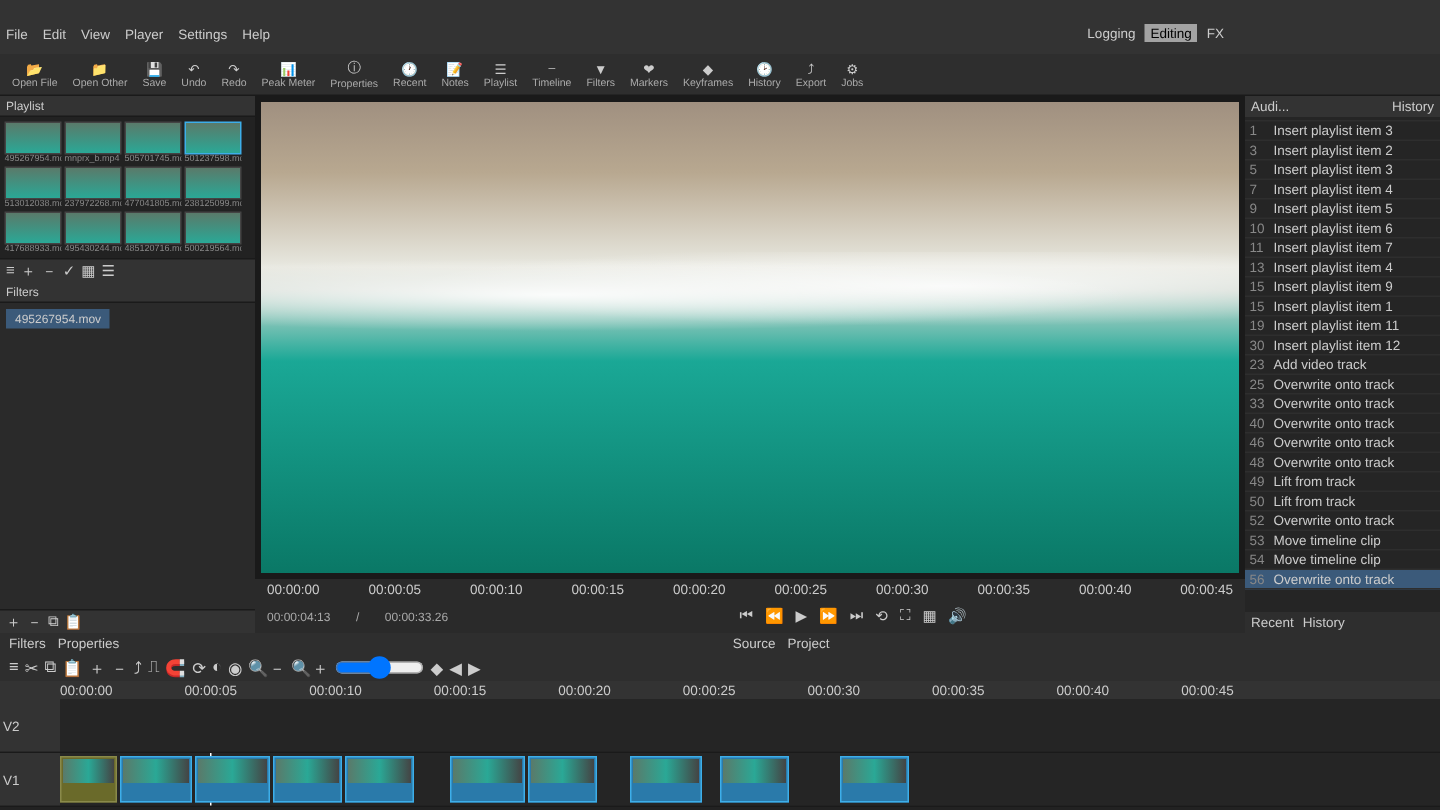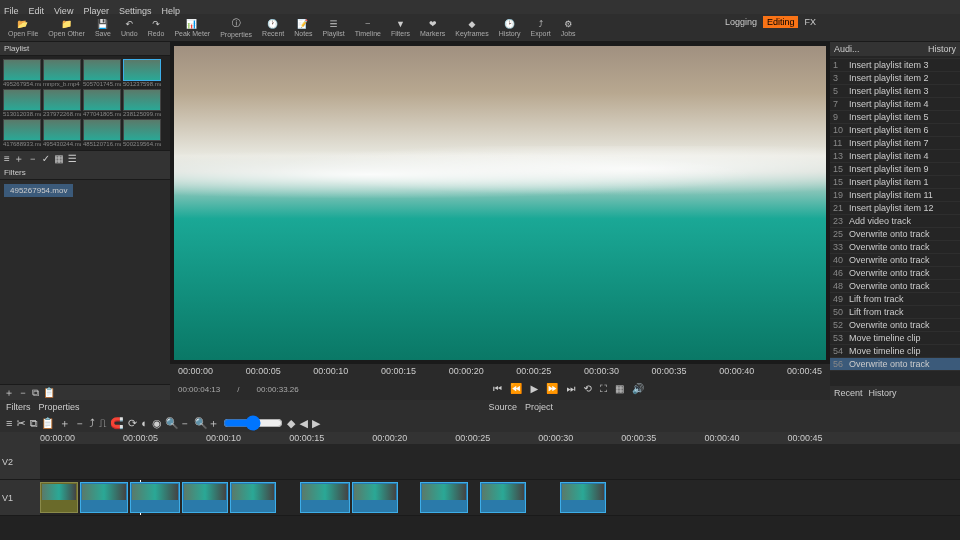--- a/index.html
+++ b/index.html
@@ -1,17 +1,17 @@
 <!DOCTYPE html>
 <html><head>
 <meta charset="utf-8">
 <style>
 *{margin:0;padding:0;box-sizing:border-box;font-family:sans-serif;font-size:9px;color:#ccc}
 body{background:#2a2a2a;width:960px;height:540px;overflow:hidden}
-.menubar{height:14px;background:#333;display:flex;padding:6px 4px;gap:10px}
+.menubar{height:14px;background:#333;display:flex;padding:18px 4px;gap:10px}
 .menubar span{cursor:pointer}
 .toolbar{height:28px;background:#2e2e2e;display:flex;align-items:center;padding:2px 4px;gap:2px;border-bottom:1px solid #1a1a1a}
 .tbtn{display:flex;flex-direction:column;align-items:center;padding:1px 4px;cursor:pointer;gap:1px}
 .tlbl{font-size:7px;color:#aaa}
 .main{display:flex;height:358px}
 .left{width:170px;background:#2a2a2a;display:flex;flex-direction:column}
 .panel-hdr{background:#333;padding:2px 4px;font-size:8px;border-bottom:1px solid #1a1a1a}
 .thumbs{display:flex;flex-wrap:wrap;gap:2px;padding:3px;background:#222}
 .thumb{width:38px;height:28px;display:flex;flex-direction:column;cursor:pointer}
 .timg{flex:1;background:linear-gradient(180deg,#5a7a6a,#2aa896);border:1px solid #444}
@@ -205,21 +205,21 @@
       <span>＋</span>
       <span>－</span>
       <span>⧉</span>
       <span>📋</span>
     </div>
   </div>
 
   <div class="center">
     <div style="position:absolute;right:140px;top:16px;display:flex;gap:2px;font-size:7px">
       <span style="padding:1px 4px">Logging</span>
-      <span style="background:#f97316;color:#000;padding:1px 4px">Editing</span>
+      <span style="background:#a3a3a3;color:#000;padding:1px 4px">Editing</span>
       <span style="padding:1px 4px">FX</span>
     </div>
     <div class="preview">
       <div class="foam"></div>
     </div>
     <div class="ruler" id="ruler">
         <span>00:00:00</span>
         <span>00:00:05</span>
         <span>00:00:10</span>
         <span>00:00:15</span>
@@ -297,21 +297,21 @@
         </div>
         <div class="hrow">
           <span class="hnum">15</span>
           <span>Insert playlist item 1</span>
         </div>
         <div class="hrow">
           <span class="hnum">19</span>
           <span>Insert playlist item 11</span>
         </div>
         <div class="hrow">
-          <span class="hnum">21</span>
+          <span class="hnum">30</span>
           <span>Insert playlist item 12</span>
         </div>
         <div class="hrow">
           <span class="hnum">23</span>
           <span>Add video track</span>
         </div>
         <div class="hrow">
           <span class="hnum">25</span>
           <span>Overwrite onto track</span>
         </div>

